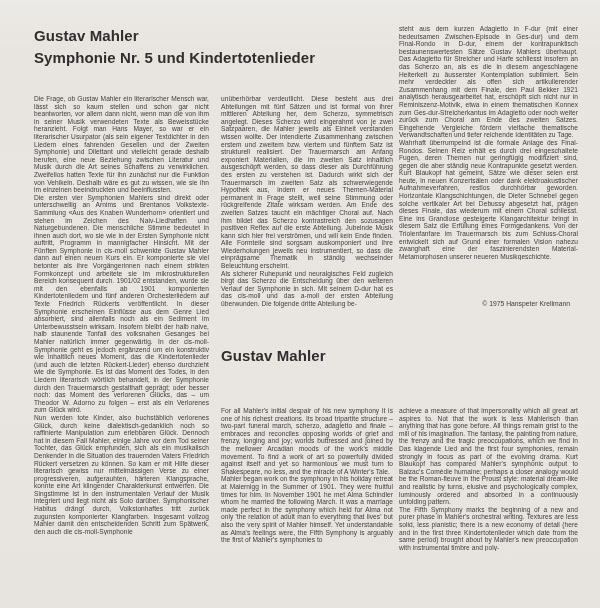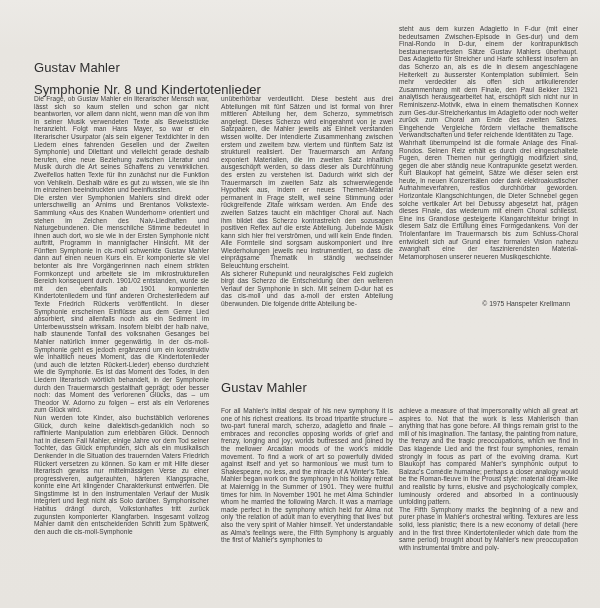--- a/index.html
+++ b/index.html
@@ -9,27 +9,26 @@
   }
   .page {
     position: relative;
     width: 600px;
     height: 608px;
     background: linear-gradient(180deg, #eceae6 0%, #e8e5e0 8%, #e9e6e1 55%, #e7e4df 100%);
     overflow: hidden;
   }
   .title {
     position: absolute;
-    font-size: 13px;
+    font-size: 15px;
     line-height: 21.5px;
     letter-spacing: 0.1px;
     color: #2e2e2e;
-    font-weight: 400;
+    font-weight: 700;
     white-space: nowrap;
-    margin-top: 32px;
   }
   .title-de { left: 34px; top: 25px; }
   .title-en { left: 221px; top: 345px; }
   .col {
     position: absolute;
     font-size: 6.6px;
     line-height: 7.6px;
     color: #3d3d3d;
     text-align: justify;
     letter-spacing: 0.05px;
@@ -48,21 +47,21 @@
     text-align: right;
   }
 </style>
 </head>
 <body>
 
 <div class="page">
 
   <div class="title title-de">
     <div>Gustav Mahler</div>
-    <div>Symphonie Nr. 8 und Kindertotenlieder</div>
+    <div>Symphonie Nr. 5 und Kindertotenlieder</div>
   </div>
 
   <div class="col col-1-de">
     <p>Die Frage, ob Gustav Mahler ein literarischer Mensch war, lässt sich so kaum stellen und schon gar nicht beantworten, vor allem dann nicht, wenn man die von ihm in seiner Musik verwendeten Texte als Beweisstücke heranzieht. Folgt man Hans Mayer, so war er ein literarischer Usurpator (als sein eigener Textdichter in den Liedern eines fahrenden Gesellen und der Zweiten Symphonie) und Dilettant und vielleicht gerade deshalb berufen, eine neue Beziehung zwischen Literatur und Musik durch die Art seines Schaffens zu verwirklichen. Zweifellos hatten Texte für ihn zunächst nur die Funktion von Vehikeln. Deshalb wäre es gut zu wissen, wie sie ihn im einzelnen beeindruckten und beeinflussten.</p>
     <p>Die ersten vier Symphonien Mahlers sind direkt oder unterschwellig an Arnims und Brentanos Volkstexte-Sammlung «Aus des Knaben Wunderhorn» orientiert und stehen im Zeichen des Naiv-Liedhaften und Naturgebundenen. Die menschliche Stimme bedeutet in ihnen auch dort, wo sie wie in der Ersten Symphonie nicht auftritt, Programm in mannigfacher Hinsicht. Mit der Fünften Symphonie in cis-moll schwenkte Gustav Mahler dann auf einen neuen Kurs ein. Er komponierte sie viel betonter als ihre Vorgängerinnen nach einem strikten Formkonzept und arbeitete sie im mikrostrukturellen Bereich konsequent durch. 1901/02 entstanden, wurde sie mit den ebenfalls ab 1901 komponierten Kindertotenliedern und fünf anderen Orchesterliedern auf Texte Friedrich Rückerts veröffentlicht. In dieser Symphonie erscheinen Einflüsse aus dem Genre Lied absorbiert, sind allenfalls noch als ein Sediment im Unterbewusstsein wirksam. Insofern bleibt der halb naive, halb staunende Tonfall des volksnahen Gesanges bei Mahler natürlich immer gegenwärtig. In der cis-moll-Symphonie geht es jedoch ergänzend um ein konstruktiv wie inhaltlich neues Moment, das die Kindertotenlieder (und auch die letzten Rückert-Lieder) ebenso durchzieht wie die Symphonie. Es ist das Moment des Todes, in den Liedern literarisch wörtlich behandelt, in der Symphonie durch den Trauermarsch gestalthaft geprägt; oder besser noch: das Moment des verlorenen Glücks, das – um Theodor W. Adorno zu folgen – erst als ein Verlorenes zum Glück wird.</p>
     <p>Nun werden tote Kinder, also buchstäblich verlorenes Glück, durch keine dialektisch-gedanklich noch so raffinierte Manipulation zum erlebbaren Glück. Dennoch hat in diesem Fall Mahler, einige Jahre vor dem Tod seiner Tochter, das Glück empfunden, sich als ein musikalisch Denkender in die Situation des trauernden Vaters Friedrich Rückert versetzen zu können. So kam er mit Hilfe dieser literarisch gewiss nur mittelmässigen Verse zu einer progressiveren, aufgerauhten, härteren Klangsprache, konnte eine Art klingender Charakterkunst entwerfen. Die Singstimme ist in den instrumentalen Verlauf der Musik integriert und liegt nicht als Solo darüber. Symphonischer Habitus drängt durch, Volkstonhaftes tritt zurück zugunsten komponierter Klangfarben. Insgesamt vollzog Mahler damit den entscheidenden Schritt zum Spätwerk, den auch die cis-moll-Symphonie</p>
   </div>
 
   <div class="col col-2-de">
     <p>unüberhörbar verdeutlicht. Diese besteht aus drei Abteilungen mit fünf Sätzen und ist formal von ihrer mittleren Abteilung her, dem Scherzo, symmetrisch angelegt. Dieses Scherzo wird eingerahmt von je zwei Satzpaaren, die Mahler jeweils als Einheit verstanden wissen wollte. Der intendierte Zusammenhang zwischen erstem und zweitem bzw. viertem und fünftem Satz ist strukturell realisiert. Der Trauermarsch am Anfang exponiert Materialien, die im zweiten Satz inhaltlich ausgeschöpft werden, so dass dieser als Durchführung des ersten zu verstehen ist. Dadurch wirkt sich der Trauermarsch im zweiten Satz als schwerwiegende Hypothek aus, indem er neues Themen-Material permanent in Frage stellt, weil seine Stimmung oder rückgreifende Zitate wirksam werden. Am Ende des zweiten Satzes taucht ein mächtiger Choral auf. Nach ihm bildet das Scherzo kontrastreich den sozusagen positiven Reflex auf die erste Abteilung. Jubelnde Musik kann sich hier frei verströmen, und will kein Ende finden. Alle Formteile sind sorgsam auskomponiert und ihre Wiederholungen jeweils neu instrumentiert, so dass die einprägsame Thematik in ständig wechselnder Beleuchtung erscheint.</p>

